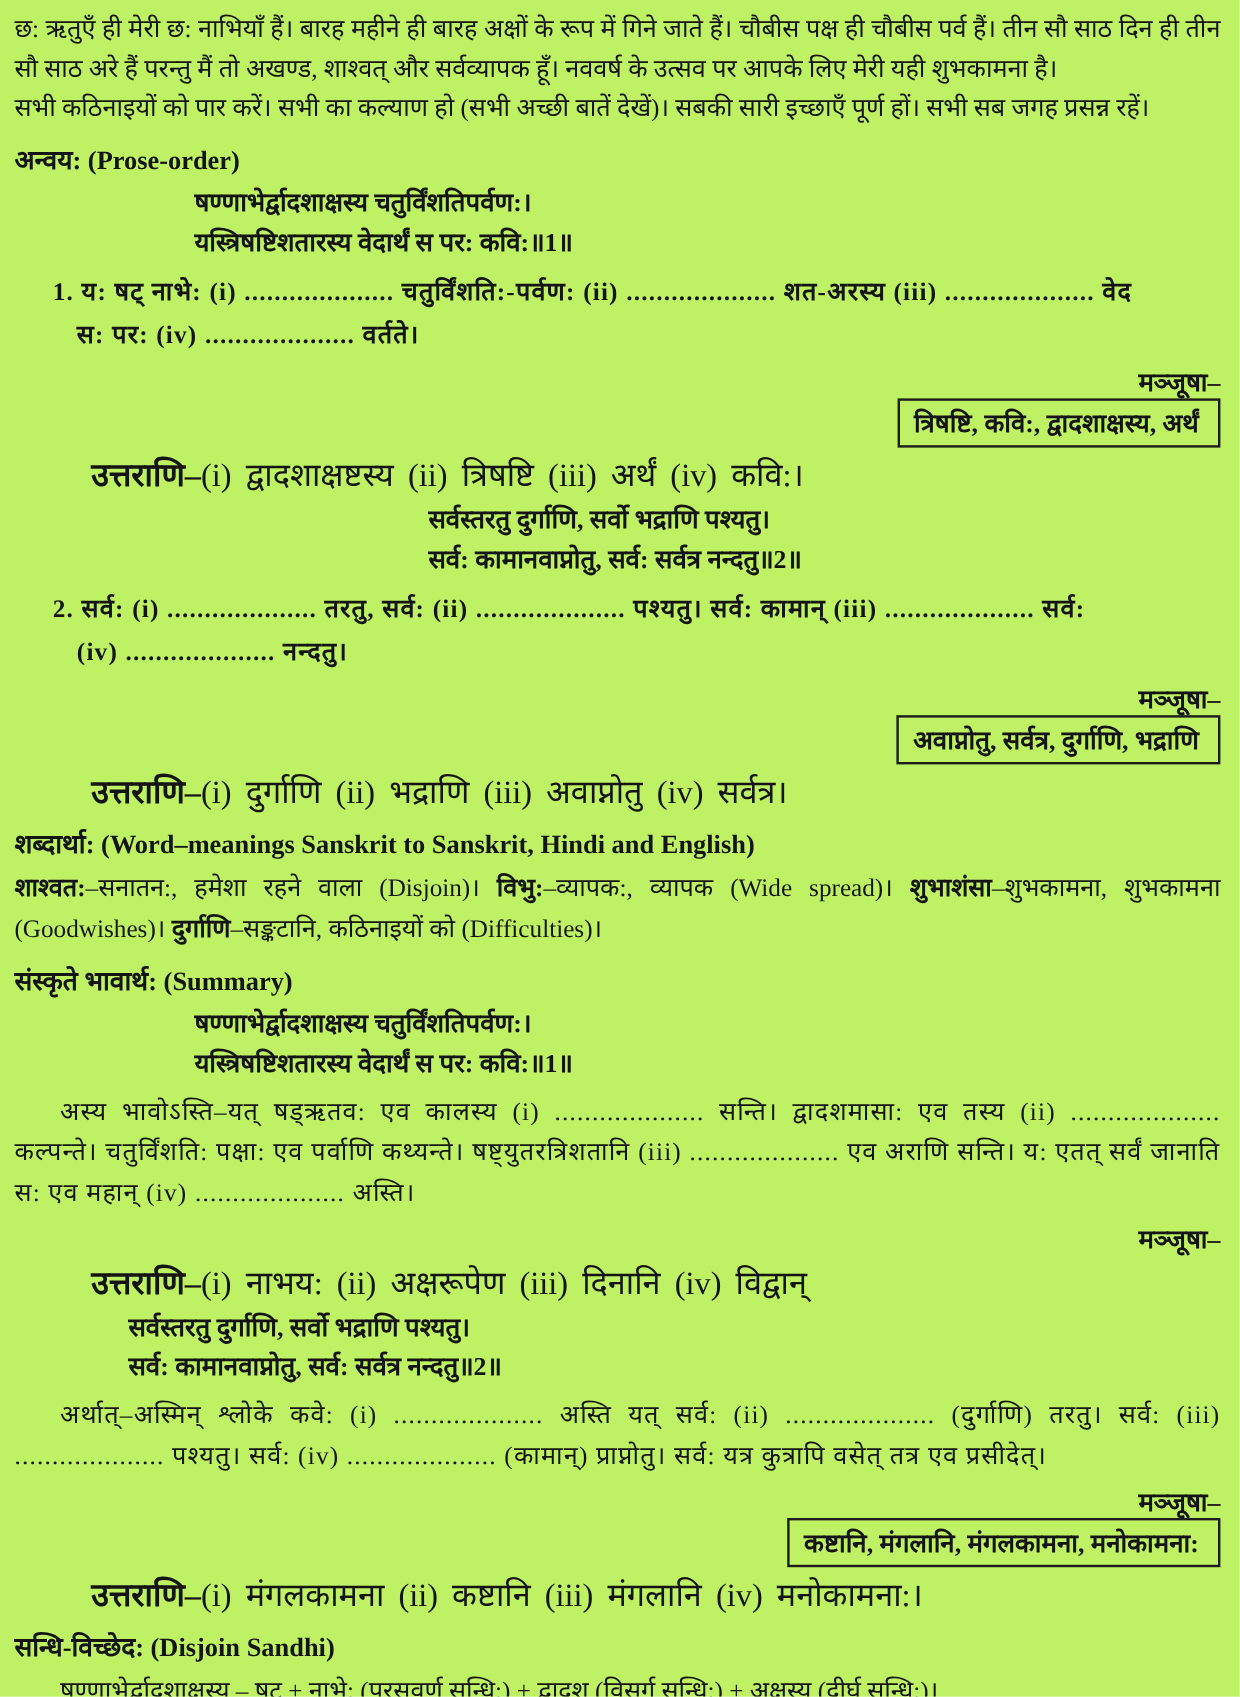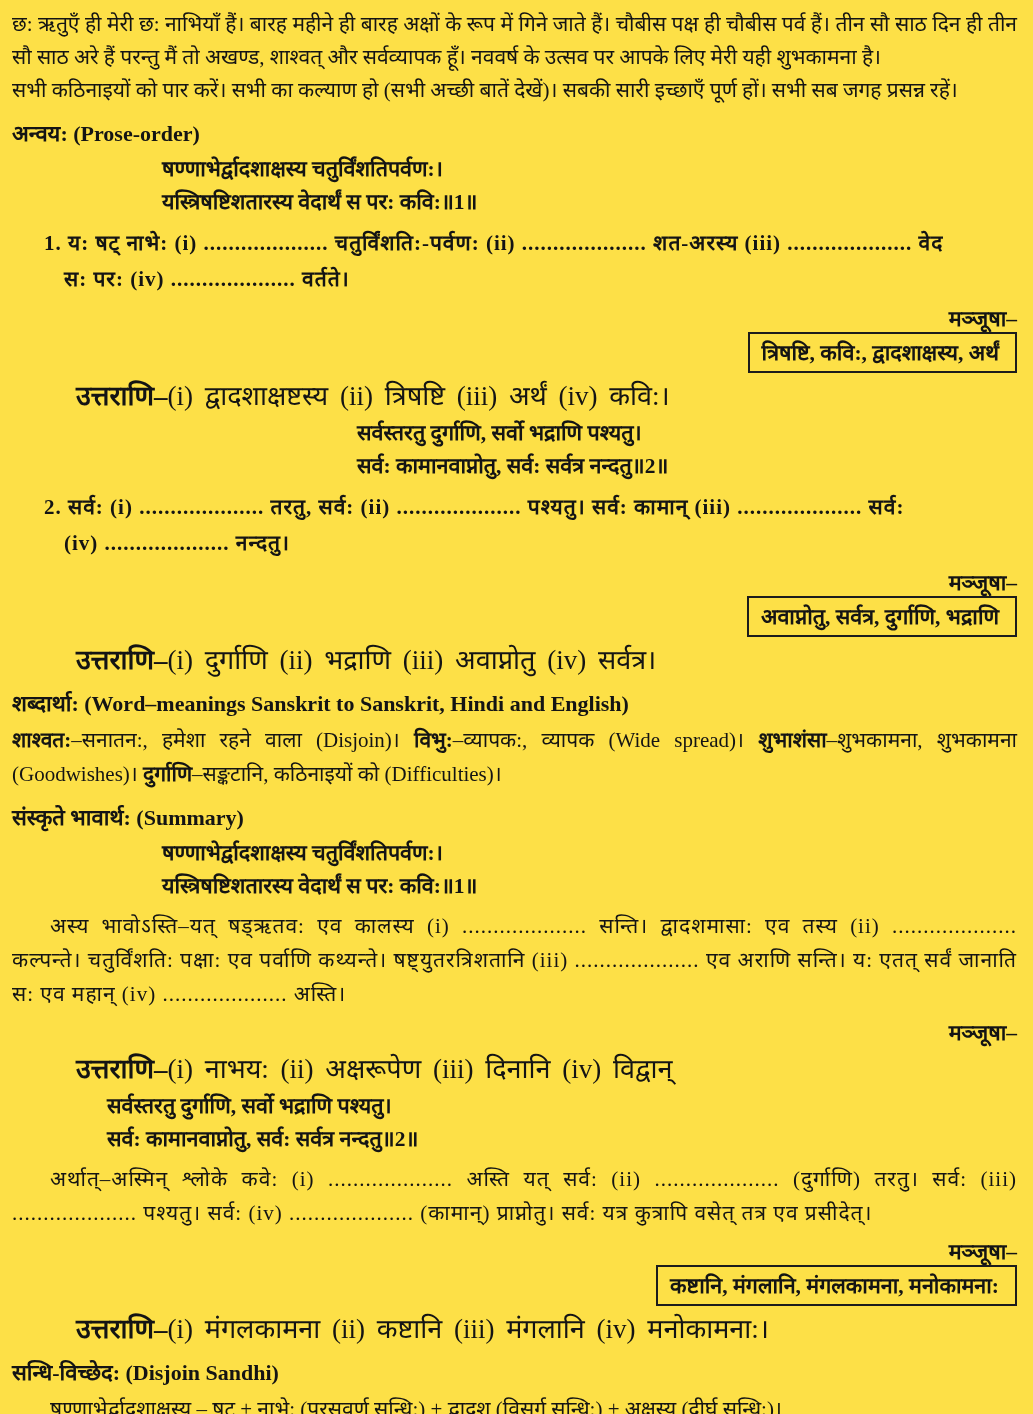--- a/index.html
+++ b/index.html
@@ -1,19 +1,19 @@
 <!DOCTYPE html>
 <html><head>
 <meta charset="utf-8">
 <style>
   * { margin:0; padding:0; box-sizing:border-box; }
   body { background:#ffffff; }
   .page {
     width:1033px; height:1414px; margin:0 auto;
-    background:#fde047; color:#141414;
+    background:#bef264; color:#141414;
     font-family:"Liberation Serif","DejaVu Serif",serif;
     padding:8px 16px 4px 12px; overflow:hidden;
   }
   .body-text { font-size:21px; line-height:33px; text-align:justify; font-weight:normal; }
   .section-heading { font-size:22px; font-weight:bold; margin:10px 0 6px 0; }
   .verse-block { font-size:21.5px; font-weight:bold; line-height:33px; margin:4px 0 6px 0; }
   .indent-lg { margin-left:150px; }
   .indent-xl { margin-left:345px; }
   .indent-md { margin-left:95px; }
   .ex-line { font-size:21px; line-height:36px;font-weight:bold; }

